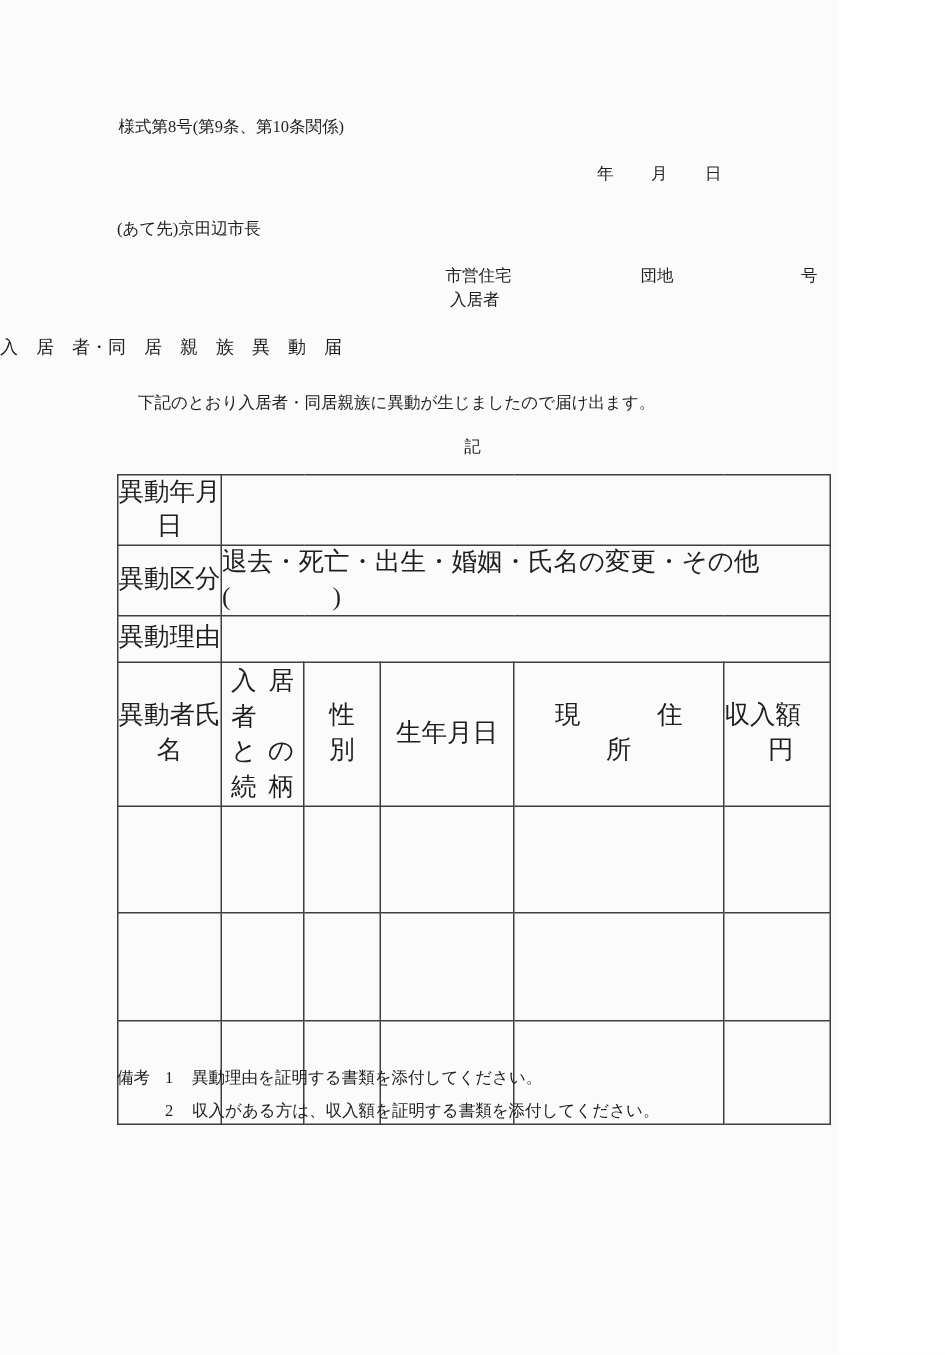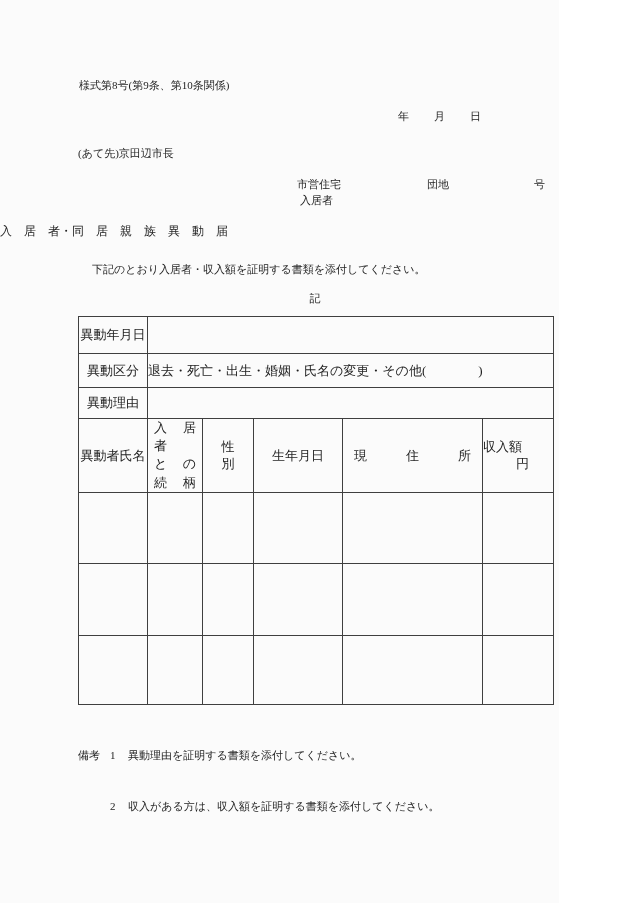--- a/index.html
+++ b/index.html
@@ -33,21 +33,21 @@
     left: 0; top: 223px; width: 630px;
     text-align: left; font-size: 12px;
   }
   .intro-line  { left: 92px; top: 262px; }
   .ki-line     { left: 0; top: 291px; width: 630px; text-align: center; }
 
   table.form-table {
     position: absolute; left: 78px; top: 316px;
     border-collapse: collapse; table-layout: fixed;
     width: 475px;
-    font-size: 13px;
+    font-size: 17px;
   }
   table.form-table td {
     border: 1px solid #3f3f3f;
     vertical-align: middle;
     padding: 0;
     overflow: hidden;
   }
   td.label-cell { text-align: center; }
   td.value-cell { text-align: left; padding-left: 15px; }
 
@@ -55,21 +55,21 @@
   .relation-line {
     text-align: justify;
     -moz-text-align-last: justify;
     text-align-last: justify;
     line-height: 1.4;
   }
   .income-l1 { text-align: left; }
   .income-l2 { text-align: right; padding-right: 24px; }
 
   .notes { position: absolute; left: 78px; top: 712px; width: 480px; }
-  .note-row { display: flex; margin-bottom: 7px; margin-top: 36px; }
+  .note-row { display: flex; margin-bottom: 7px; }
   .note-label { width: 32px; flex: 0 0 32px; }
   .note-num   { width: 18px; flex: 0 0 18px; }
   .note-text  { flex: 1; white-space: nowrap; }
 </style>
 </head>
 <body>
 
 <div class="page">
 
   <div class="abs form-number">様式第8号(第9条、第10条関係)</div>
@@ -81,21 +81,21 @@
   <div class="abs housing-line">
     <span class="housing-label1">市営住宅</span>
     <span class="housing-label2">団地</span>
     <span class="housing-label3">号</span>
   </div>
 
   <div class="abs resident-line">入居者</div>
 
   <div class="abs doc-title">入　居　者・同　居　親　族　異　動　届</div>
 
-  <div class="abs intro-line">下記のとおり入居者・収入額を証明する書類を添付してください。</div>
+  <div class="abs intro-line">下記のとおり入居者・同居親族に異動が生じましたので届け出ます。</div>
 
   <div class="abs ki-line">記</div>
 
   <table class="form-table">
     <colgroup>
       <col style="width:69px">
         <col style="width:55px">
         <col style="width:51px">
       <col style="width:89px">
         <col style="width:140px">

